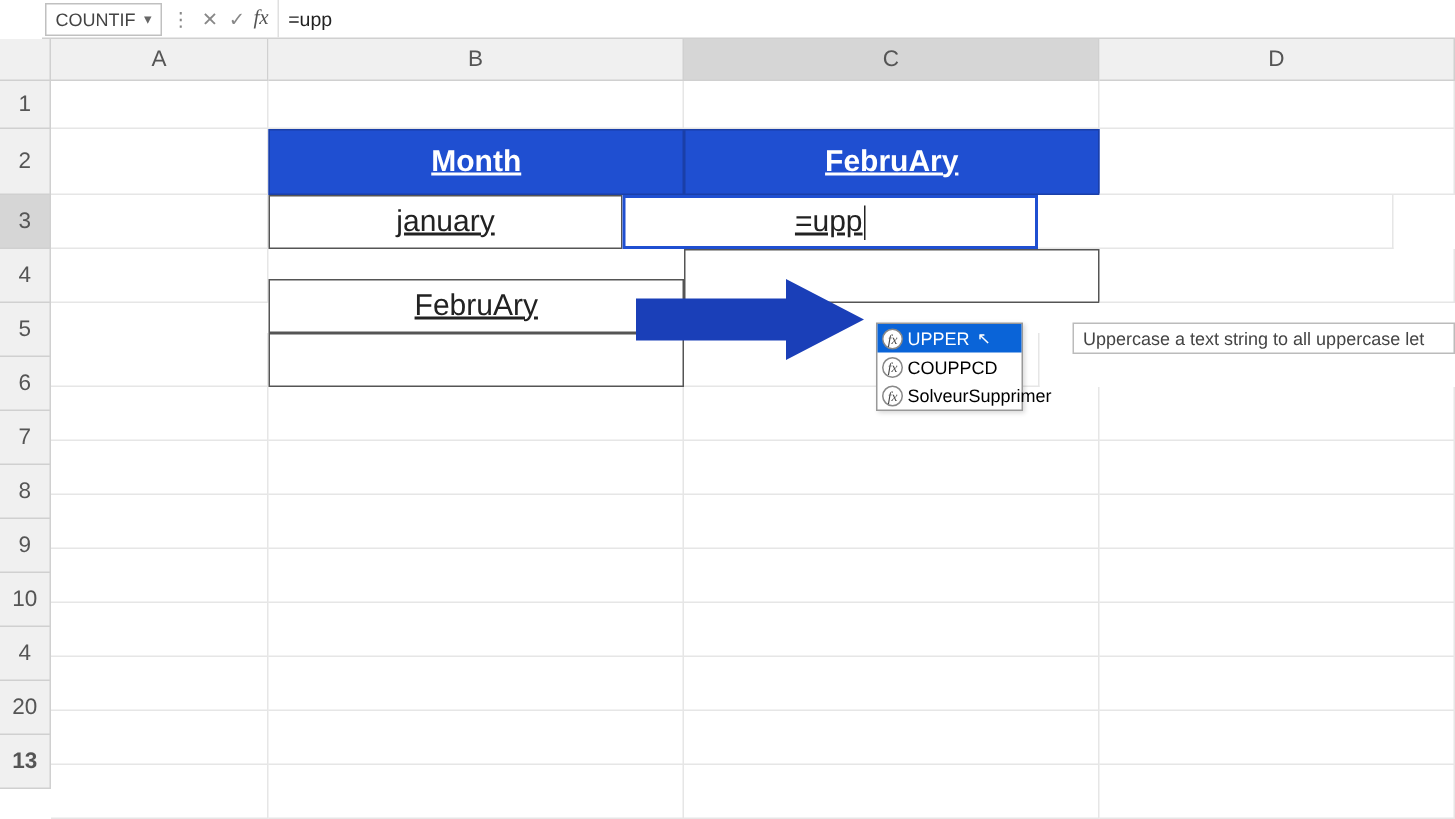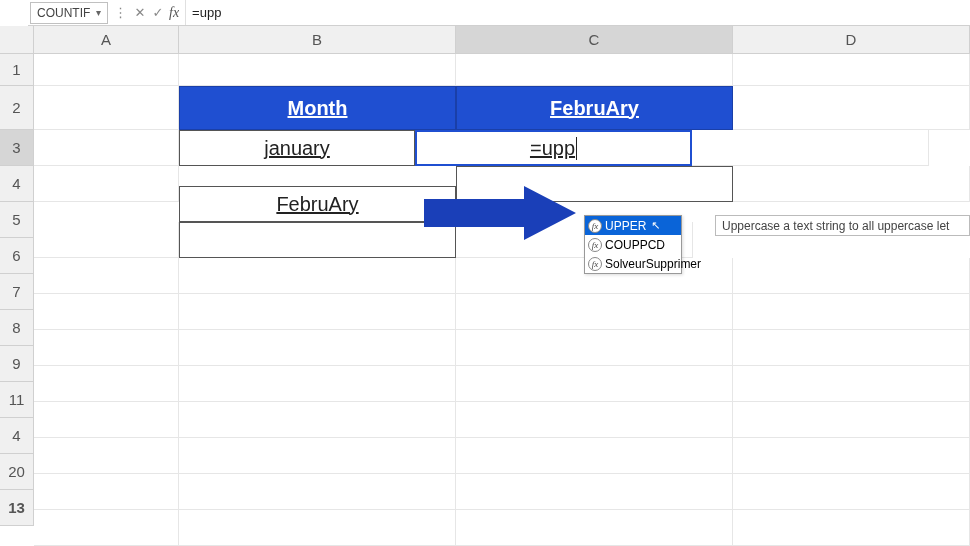--- a/index.html
+++ b/index.html
@@ -259,21 +259,21 @@
   <div class="row-headers" id="row-headers">
       <div class="row-h" style="height: 32px;">1</div>
       <div class="row-h" style="height: 44px;">2</div>
       <div class="row-h active" style="height: 36px;">3</div>
       <div class="row-h" style="height: 36px;">4</div>
       <div class="row-h" style="height: 36px;">5</div>
       <div class="row-h" style="height: 36px;">6</div>
       <div class="row-h" style="height: 36px;">7</div>
       <div class="row-h" style="height: 36px;">8</div>
       <div class="row-h" style="height: 36px;">9</div>
-      <div class="row-h" style="height: 36px;">11</div>
+      <div class="row-h" style="height: 36px;">10</div>
       <div class="row-h" style="height: 36px;">4</div>
       <div class="row-h" style="height: 36px;">20</div>
       <div class="row-h" style="height: 36px; font-weight: bold;">13</div>
     </div>
 
   <div class="cells" id="cells">
       <div class="cell-row">
         <div class="cell" style="width: 145px; height: 32px;"></div>
         <div class="cell" style="width: 277px; height: 32px;"></div>
         <div class="cell" style="width: 277px; height: 32px;"></div>

